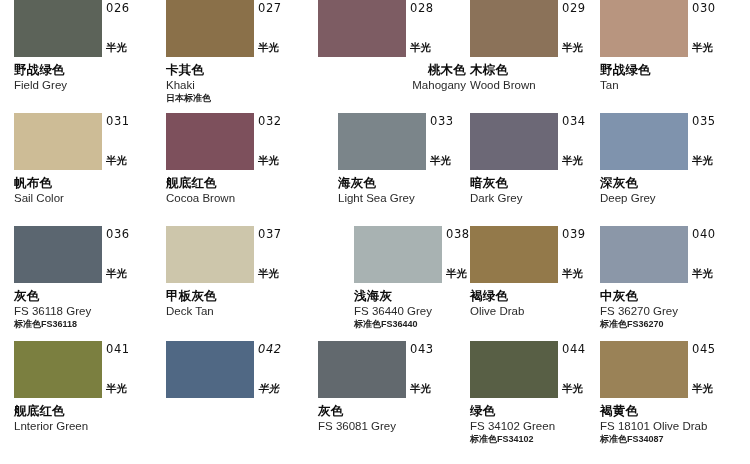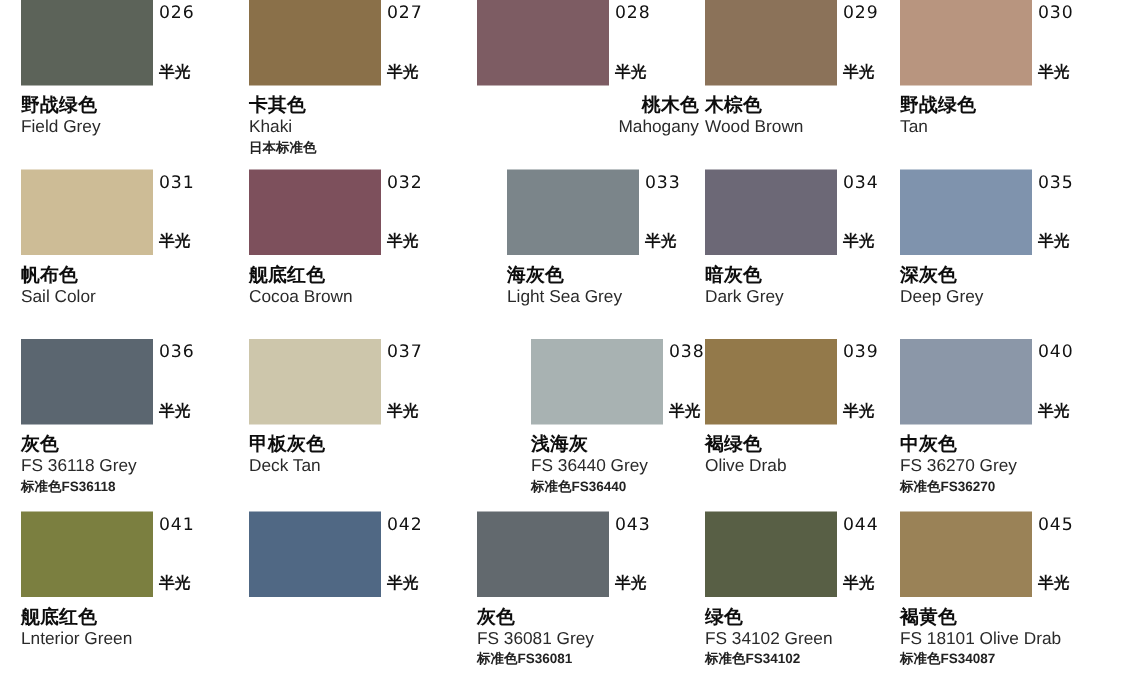--- a/index.html
+++ b/index.html
@@ -283,37 +283,36 @@
       <div class="swatch-top">
         <div class="swatch-chip" style="width: 88px; height: 57px; background-color: rgb(123, 127, 64);"></div>
         <div class="swatch-code">041</div>
         <div class="swatch-finish">半光</div>
       </div>
       <div class="swatch-labels">
         <div class="name-cn">舰底红色</div>
         <div class="name-en">Lnterior Green</div>
       </div>
     </div>
-    <div class="swatch-cell" style="left: 166px; top: 341px;">
+    <div class="swatch-cell" style="left: 166px; top: 341px; font-style: italic;">
       <div class="swatch-top">
         <div class="swatch-chip" style="width: 88px; height: 57px; background-color: rgb(80, 104, 132);"></div>
         <div class="swatch-code">042</div>
         <div class="swatch-finish">半光</div>
       </div>
     </div>
     <div class="swatch-cell" style="left: 318px; top: 341px;">
       <div class="swatch-top">
         <div class="swatch-chip" style="width: 88px; height: 57px; background-color: rgb(98, 105, 110);"></div>
         <div class="swatch-code">043</div>
         <div class="swatch-finish">半光</div>
       </div>
       <div class="swatch-labels">
         <div class="name-cn">灰色</div>
         <div class="name-en">FS 36081 Grey</div>
-        <div class="name-note">标准色FS36081</div>
       </div>
     </div>
     <div class="swatch-cell" style="left: 470px; top: 341px;">
       <div class="swatch-top">
         <div class="swatch-chip" style="width: 88px; height: 57px; background-color: rgb(88, 95, 69);"></div>
         <div class="swatch-code">044</div>
         <div class="swatch-finish">半光</div>
       </div>
       <div class="swatch-labels">
         <div class="name-cn">绿色</div>

